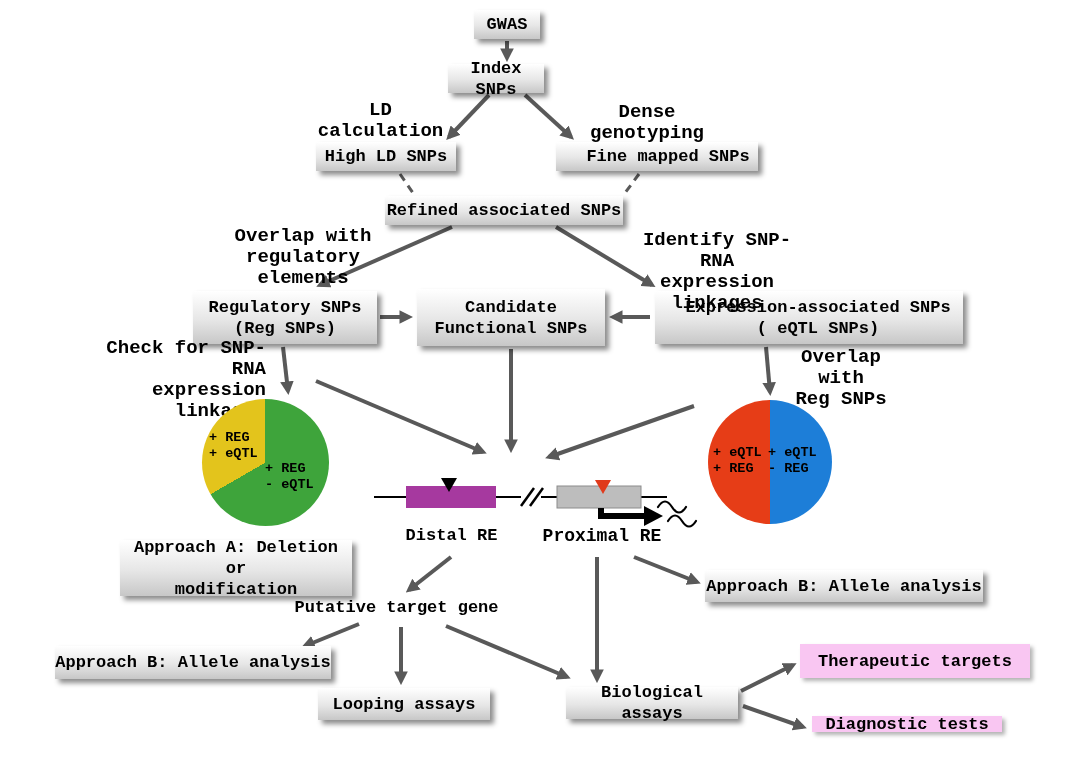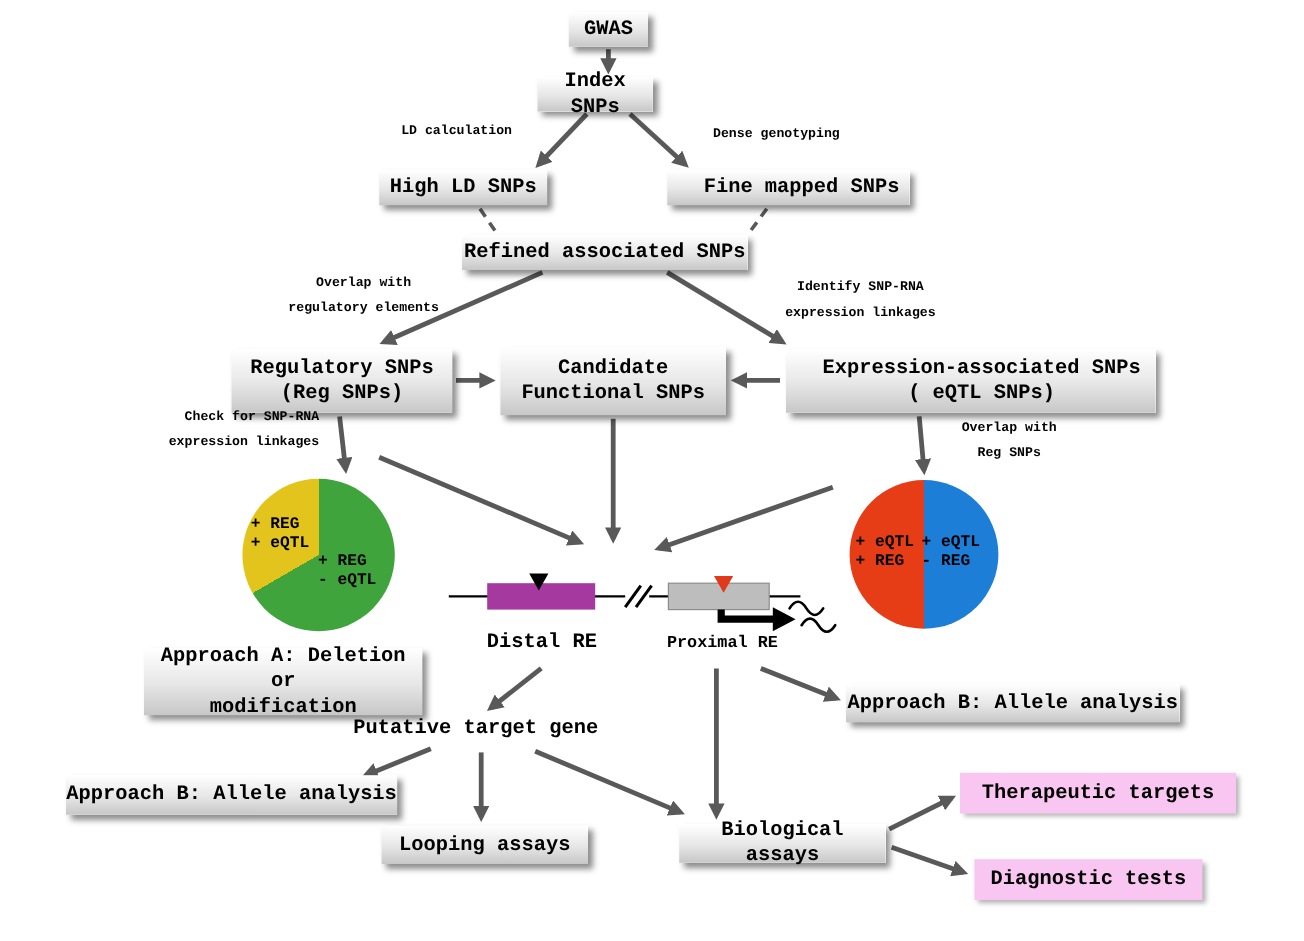--- a/index.html
+++ b/index.html
@@ -26,21 +26,21 @@
   .node{
     position:absolute;
     background:linear-gradient(to bottom, var(--node-top) 0%, #e6e6e6 55%, var(--node-bottom) 100%);
     box-shadow:4px 4px 5px rgba(0,0,0,0.45);
     display:flex;align-items:center;justify-content:center;
     text-align:center;font-weight:bold;font-size:17px;line-height:21px;
   }
   .node .nlabel{white-space:pre-line;}
   .node.pink{background:var(--pink);box-shadow:3px 3px 4px rgba(0,0,0,0.3);}
   .flabel{
-    position:absolute;font-weight:bold;font-size:11px;line-height:21px;
+    position:absolute;font-weight:bold;font-size:19px;line-height:21px;
     text-align:center;white-space:pre-line;
   }
   .pie{position:absolute;border-radius:50%;}
   .pielabel{
     position:absolute;font-weight:bold;font-size:13.5px;line-height:16px;
     white-space:pre-line;text-align:left;
   }
 </style>
 </head>
 <body>
@@ -134,37 +134,37 @@
   </div>
   <div class="node" style="left:318px;top:688px;width:172px;height:32px;">
     <span class="nlabel">Looping assays</span>
   </div>
   <div class="node pink" style="left:800px;top:644px;width:230px;height:34px;">
     <span class="nlabel">Therapeutic targets</span>
   </div>
   <div class="node" style="left:566px;top:687px;width:172px;height:32px;">
     <span class="nlabel">Biological assays</span>
   </div>
-  <div class="node pink" style="left:812px;top:716px;width:190px;height:34px;align-items:center;">
+  <div class="node pink" style="left:812px;top:716px;width:190px;height:16px;align-items:center;">
     <span class="nlabel">Diagnostic tests</span>
   </div>
 
   <div class="flabel" style="left:308px;top:100px;width:145px;">LD calculation</div>
   <div class="flabel" style="left:561px;top:102px;width:172px;">Dense genotyping</div>
   <div class="flabel" style="left:222px;top:226px;width:162px;">Overlap with
 regulatory elements</div>
   <div class="flabel" style="left:627px;top:230px;width:180px;">Identify SNP-RNA
 expression linkages</div>
   <div class="flabel" style="left:76px;top:338px;width:190px;text-align:right;">Check for SNP-RNA
 expression linkages</div>
   <div class="flabel" style="left:776px;top:347px;width:130px;">Overlap with
 Reg SNPs</div>
   <div class="flabel" style="left:294px;top:597px;width:205px;font-size:17px;">Putative target gene</div>
   <div class="flabel" style="left:404px;top:525px;width:95px;font-size:17px;">Distal RE</div>
-  <div class="flabel" style="left:542px;top:526px;width:120px;font-size:14px;">Proximal RE</div>
+  <div class="flabel" style="left:542px;top:526px;width:120px;font-size:18px;">Proximal RE</div>
 
   <div class="pie" style="left: 202px; top: 399px; width: 127px; height: 127px; background: conic-gradient(rgb(62, 164, 59) 0deg, rgb(62, 164, 59) 240deg, rgb(227, 196, 28) 240deg, rgb(227, 196, 28) 360deg);"></div>
   <div class="pielabel" style="left:209px;top:430px;width:58px;">+ REG
 + eQTL</div>
   <div class="pielabel" style="left:265px;top:461px;width:62px;">+ REG
 - eQTL</div>
 
   <div class="pie" style="left: 708px; top: 400px; width: 124px; height: 124px; background: conic-gradient(rgb(29, 126, 216) 0deg, rgb(29, 126, 216) 180deg, rgb(230, 61, 23) 180deg, rgb(230, 61, 23) 360deg);"></div>
   <div class="pielabel" style="left:713px;top:445px;width:56px;">+ eQTL
 + REG</div>

